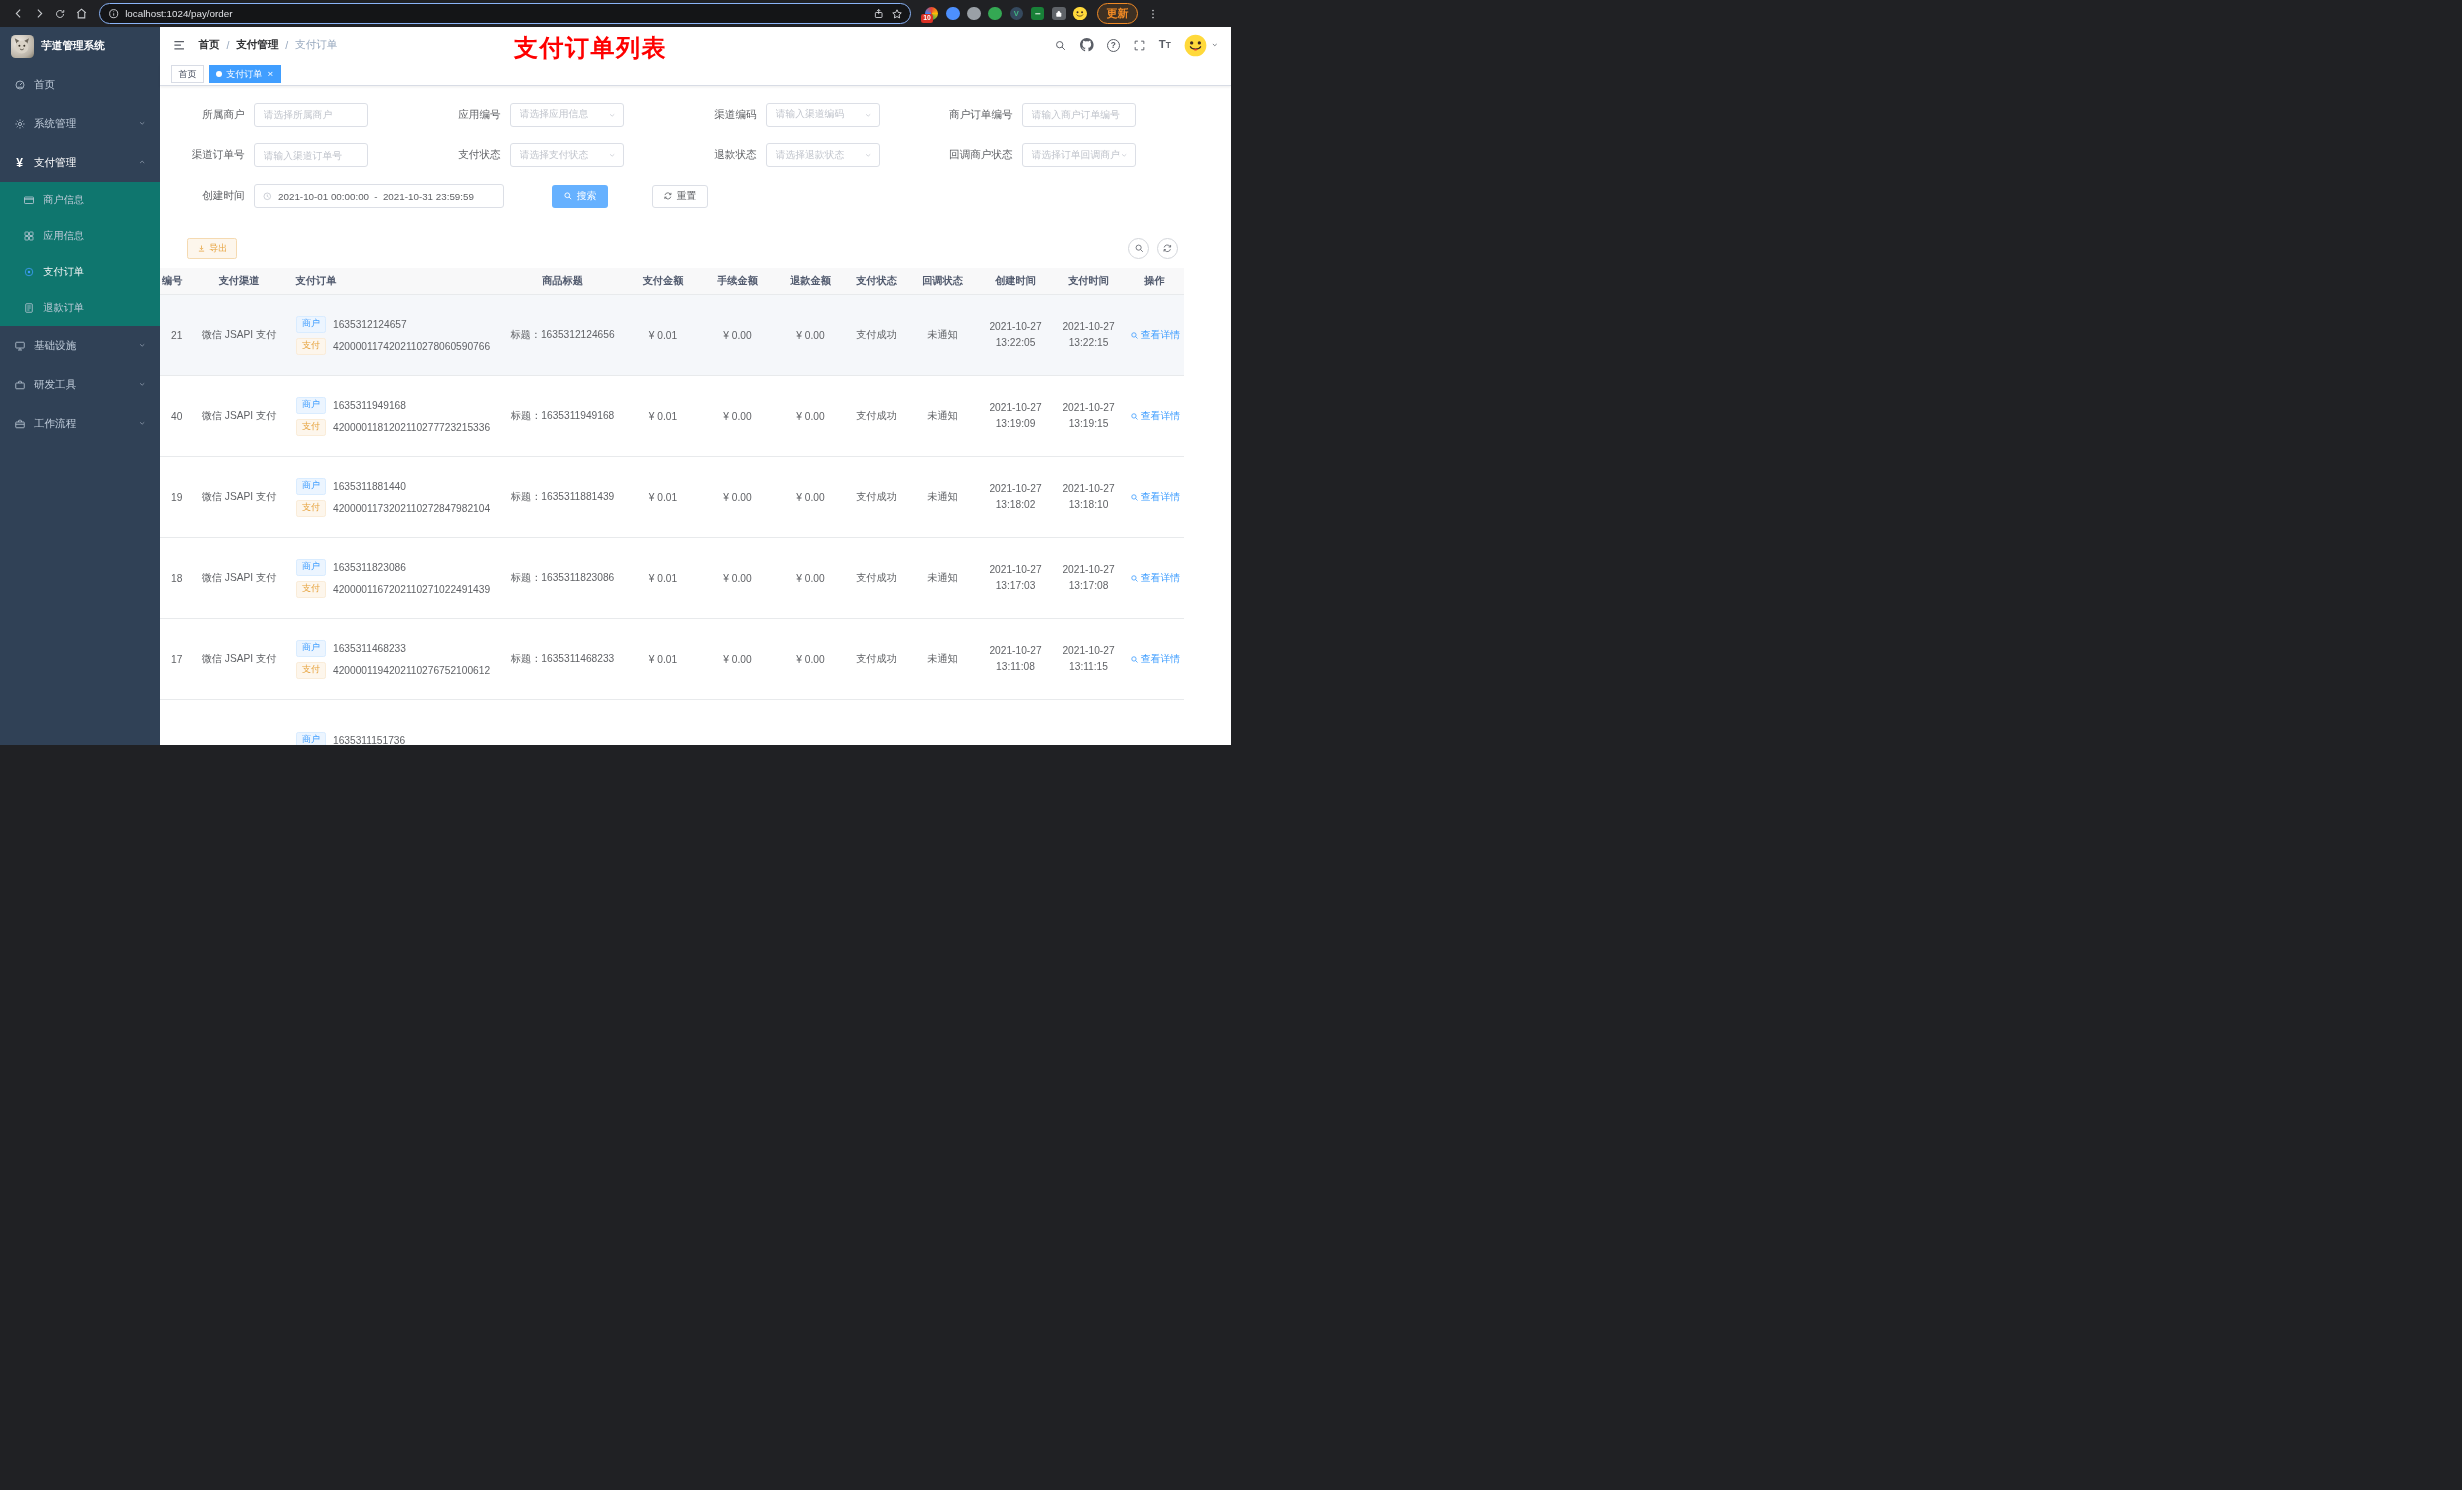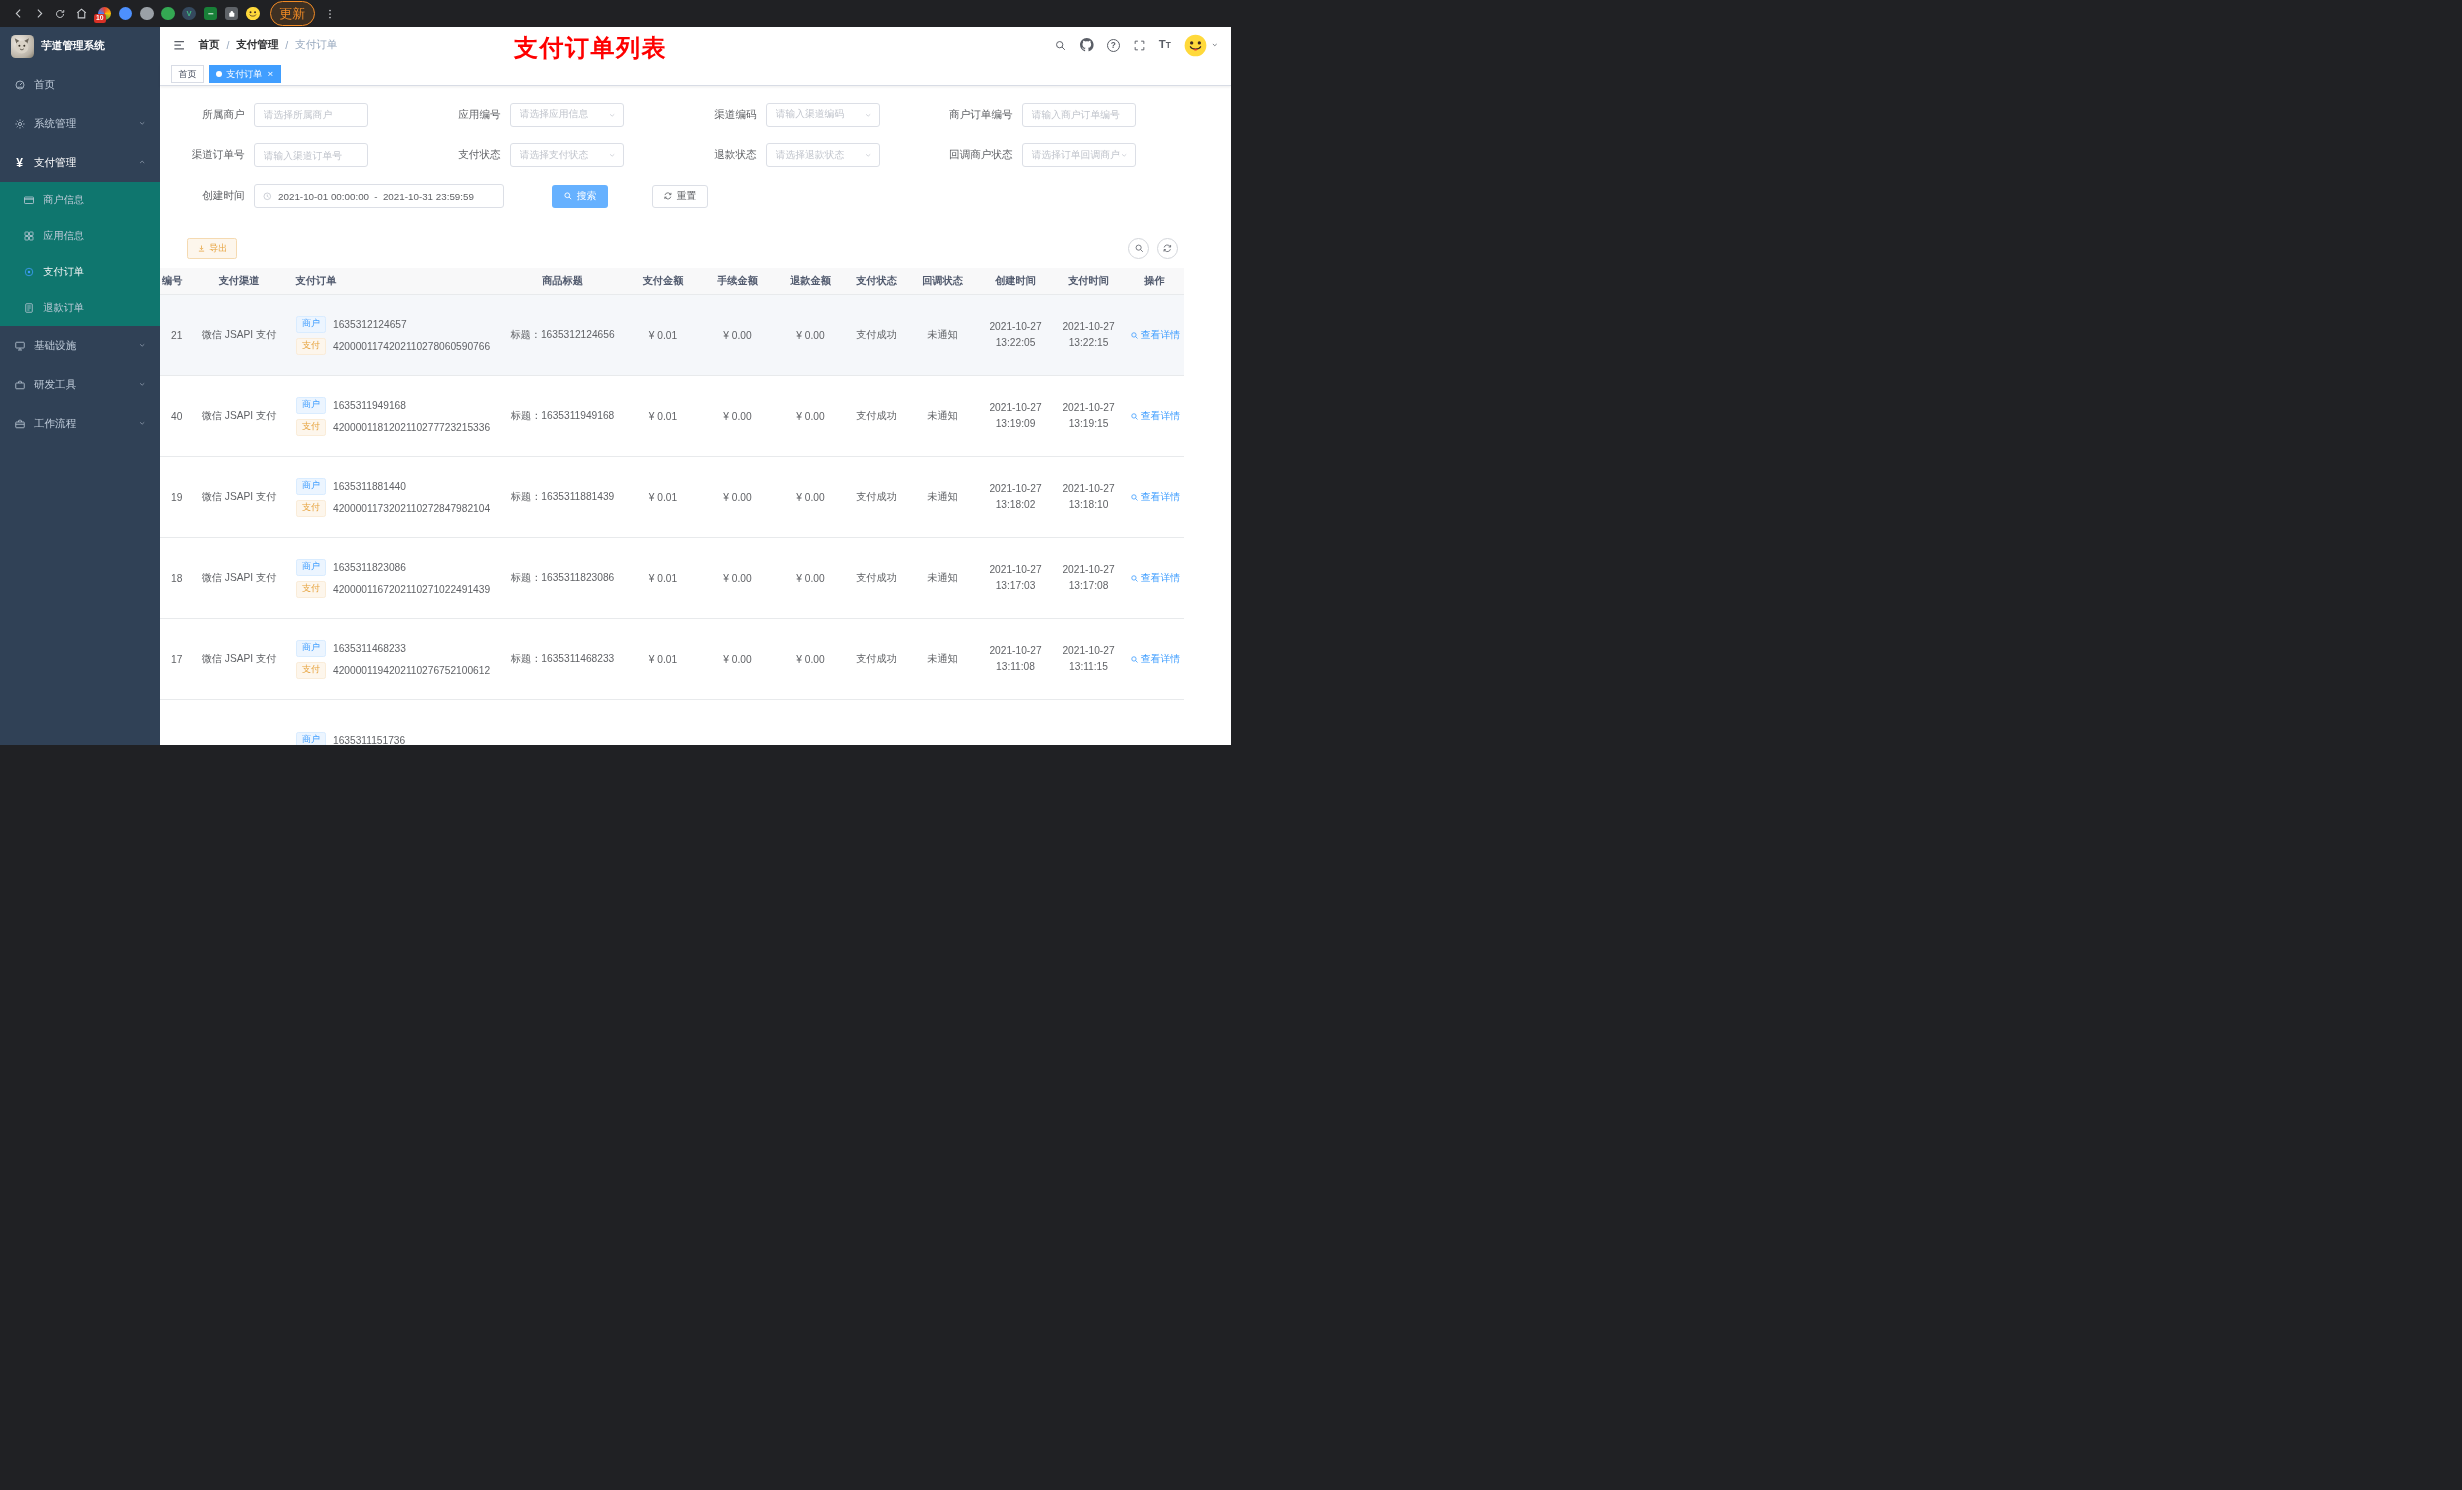--- a/index.html
+++ b/index.html
@@ -8,21 +8,21 @@
   .screen{width:1231px;height:745px;background:#fff;overflow:hidden;display:flex;flex-direction:column;position:relative}
 
   
   .browser-bar{height:27px;min-height:27px;background:#202124;display:flex;align-items:center;padding:0 7.6px;color:#c7cacd}
   .nav-ic{width:21px;height:21px;display:flex;align-items:center;justify-content:center;border-radius:50%;cursor:pointer}
   .url-pill{flex:1;max-width:812px;height:21px;margin:0 7.6px;background:#141517;border:1.5px solid #8ab4f8;border-radius:11.4px;display:flex;align-items:center;padding:0 7.6px;gap:6px;color:#dfe1e5;font-size:9.8px}
   .url-text{flex:1;white-space:nowrap;overflow:hidden}
   .ext-cluster{display:flex;align-items:center;gap:7.6px;margin:0 6px}
   .ext-ic{width:13.6px;height:13.6px;border-radius:50%;position:relative;display:flex;align-items:center;justify-content:center;cursor:pointer;font-size:7.6px;font-weight:bold;color:#fff}
   .ext-badge{position:absolute;left:-3.8px;bottom:-3px;background:#d93025;color:#fff;font-size:6.8px;font-weight:bold;line-height:1;padding:1.5px 2.3px;border-radius:2.3px}
-  .update-pill{border:0.8px solid #f28b25;color:#f28b25;background:rgba(242,139,37,.14);border-radius:15px;padding:2.3px 8.3px;font-size:13px;font-weight:normal;cursor:pointer;margin:0 4.5px;white-space:nowrap}
+  .update-pill{border:0.8px solid #f28b25;color:#f28b25;background:rgba(242,139,37,.14);border-radius:15px;padding:2.3px 8.3px;font-size:11px;font-weight:bold;cursor:pointer;margin:0 4.5px;white-space:nowrap}
 
   
   .app{flex:1;display:flex;min-height:0}
   .sidebar{width:160px;flex-shrink:0;background:#304156;color:#bfcbd9;font-size:10.6px}
   .logo-row{height:38px;display:flex;align-items:center;gap:7.6px;padding:0 10.6px;cursor:pointer}
   .logo-img{width:23px;height:23px;border-radius:4.5px;background:radial-gradient(circle at 35% 35%,#f4efe8,#b9b2a6 70%,#7c7668);display:flex;align-items:center;justify-content:center;overflow:hidden}
   .logo-title{color:#fff;font-weight:bold;font-size:10.6px;white-space:nowrap}
   .m-item{height:39px;display:flex;align-items:center;gap:8.3px;padding:0 13.6px;cursor:pointer;white-space:nowrap}
   .m-item svg,.m-item .yen{flex-shrink:0;color:#bfcbd9}
   .yen{font-size:12px;font-weight:bold;width:12px;text-align:center}
@@ -115,20 +115,36 @@
           <path d="M19.5 4.2v4.3h-4.3"></path>
         </svg>
       </span>
     <span class="nav-ic">
         <svg width="13" height="13" viewBox="0 0 24 24" fill="none" stroke="currentColor" stroke-width="2">
           <path d="M4 11l8-7 8 7"></path>
           <path d="M6 9.5V20h12V9.5"></path>
         </svg>
       </span>
 
+    <div class="url-pill">
+      <svg width="11.4" height="11.4" viewBox="0 0 24 24" fill="none" stroke="currentColor" stroke-width="1.8">
+          <circle cx="12" cy="12" r="8.5"></circle>
+          <path d="M12 11.2v5"></path>
+          <circle cx="12" cy="7.8" r="1" fill="currentColor" stroke="none"></circle>
+        </svg>
+      <span class="url-text">localhost:1024/pay/order</span>
+      <svg width="11.4" height="11.4" viewBox="0 0 24 24" fill="none" stroke="currentColor" stroke-width="1.8">
+          <rect x="5" y="9.5" width="14" height="10.5" rx="1.5"></rect>
+          <path d="M12 3.2V13"></path>
+          <path d="M8.5 6.5L12 3l3.5 3.5"></path>
+        </svg>
+      <svg width="12" height="12" viewBox="0 0 24 24" fill="none" stroke="currentColor" stroke-width="1.8">
+          <path d="M12 3.6l2.6 5.4 5.9.8-4.3 4.2 1 5.9L12 17.1 6.8 19.9l1-5.9-4.3-4.2 5.9-.8z"></path>
+        </svg>
+    </div>
 
     <div class="ext-cluster">
       <span class="ext-ic" style="background:conic-gradient(#ea4335,#fbbc05,#34a853,#4285f4,#ea4335)">
         <span class="ext-badge">10</span>
       </span>
       <span class="ext-ic" style="background:#4d90fe"></span>
       <span class="ext-ic" style="background:#9aa0a6"></span>
       <span class="ext-ic" style="background:#34a853"></span>
       <span class="ext-ic" style="background:#35495e;color:#41b883">V</span>
       <span class="ext-ic" style="background:#188038;border-radius:3px">

